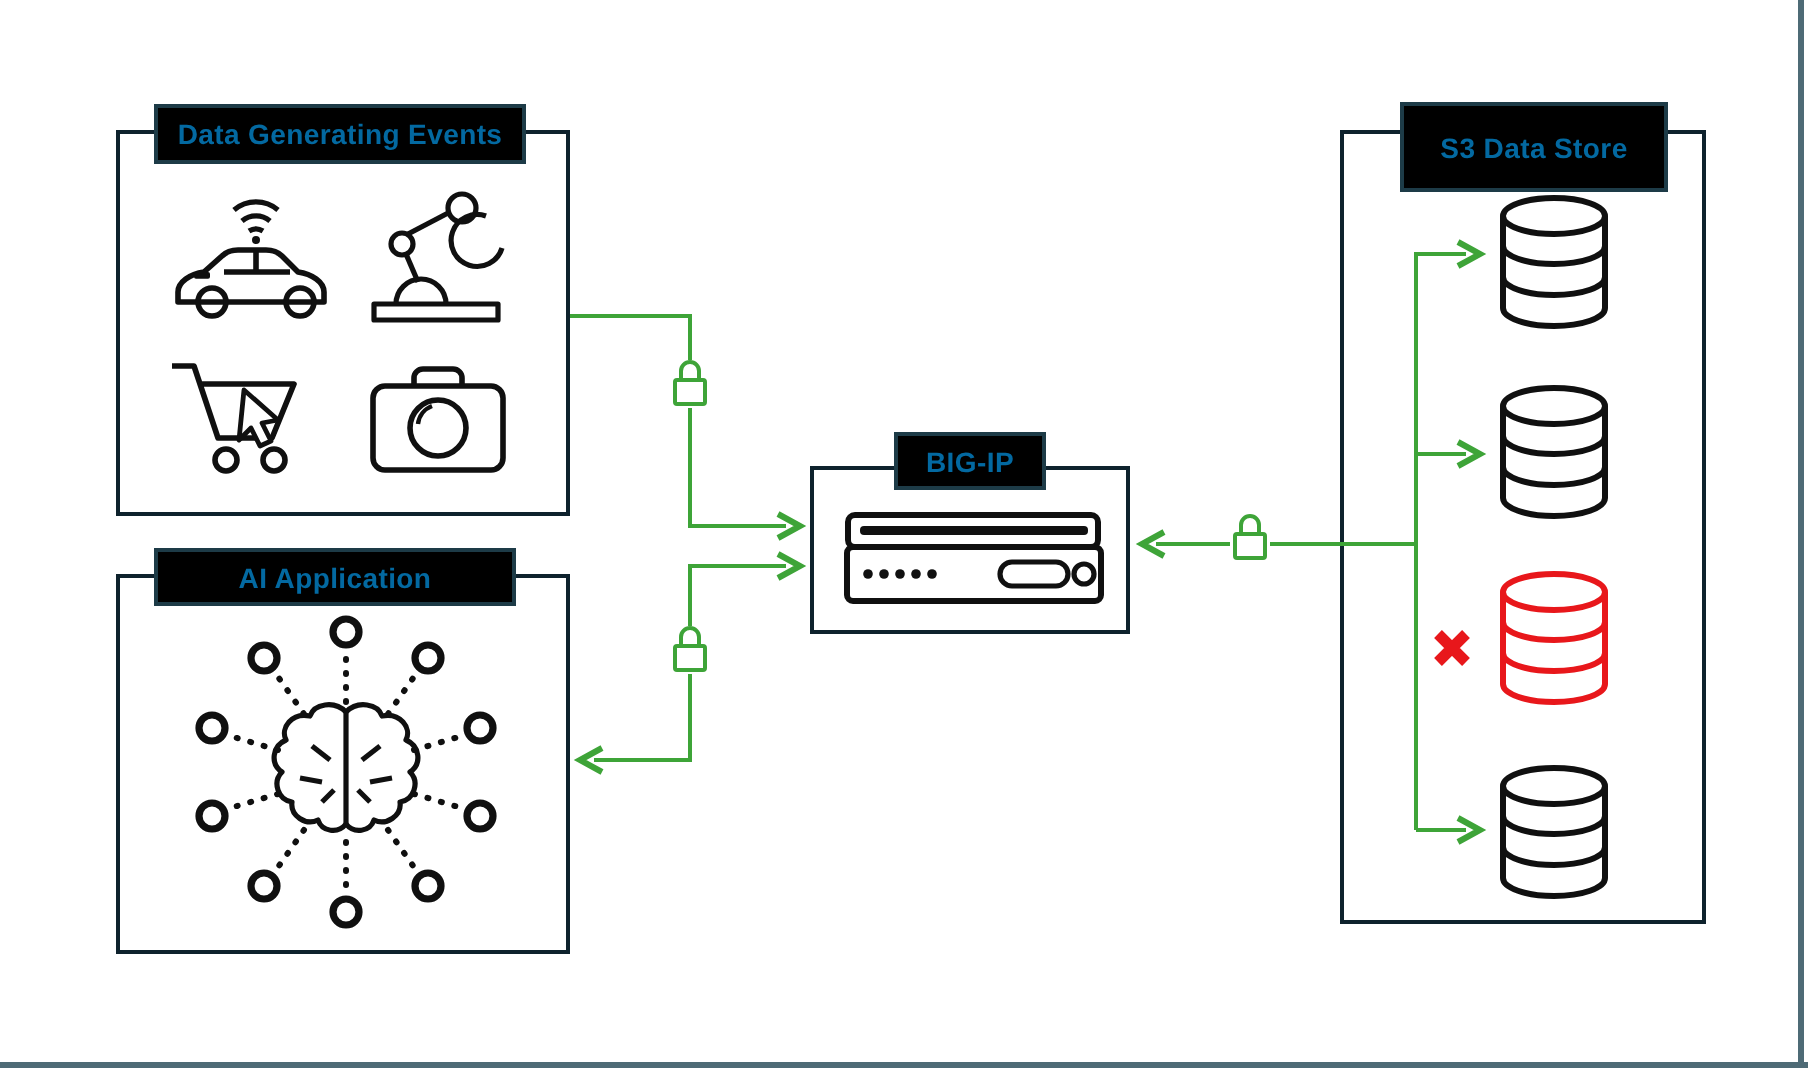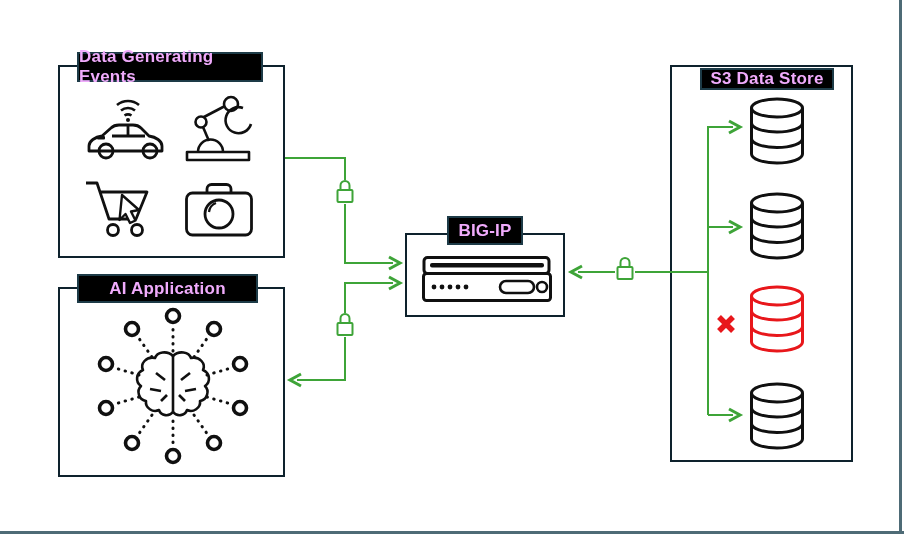--- a/index.html
+++ b/index.html
@@ -6,21 +6,21 @@
   body{
     width:904px;height:538px;position:relative;background:#ffffff;
     font-family:"Liberation Sans", sans-serif;overflow:hidden;
   }
   .frame-line{position:absolute;background:#4e6b76;}
   .node-box{
     position:absolute;background:#ffffff;border:2px solid #0e222d;box-sizing:border-box;
   }
   .node-label{
     position:absolute;background:#000000;border:2px solid #1d3b47;box-sizing:border-box;
-    color:#f0abfc;font-weight:bold;font-size:17px;letter-spacing:.2px;
+    color:#0369a1;font-weight:bold;font-size:14px;letter-spacing:.2px;
     display:flex;align-items:center;justify-content:center;z-index:3;
   }
   .icon-abs{position:absolute;}
   svg{display:block;}
   .ink{stroke:#101010;fill:none;}
   .ink-fill{fill:#101010;stroke:none;}
   .db{stroke:#101010;fill:none;stroke-width:3;}
   .db-red{stroke:#e8171b;}
   #connector-layer{position:absolute;left:0;top:0;z-index:4;pointer-events:none;}
   .green-line{stroke:#3ea438;stroke-width:2;fill:none;}
@@ -199,21 +199,21 @@
     <g class="db">
       <ellipse cx="28" cy="11" rx="25.5" ry="9"></ellipse>
       <path d="M2.5,11 V57"></path>
         <path d="M53.5,11 V57"></path>
       <path d="M2.5,26 a25.5,9 0 0 0 51,0"></path>
       <path d="M2.5,41.5 a25.5,9 0 0 0 51,0"></path>
       <path d="M2.5,57 a25.5,9 0 0 0 51,0"></path>
     </g>
   </svg>
 </div>
-<div class="node-label" style="left:700px;top:51px;width:134px;height:22px;margin-top:17px;">
+<div class="node-label" style="left:700px;top:51px;width:134px;height:45px;">
   <span>S3 Data Store</span>
 </div>
 
 <svg id="connector-layer" width="904" height="538" viewBox="0 0 904 538">
 
   <g>
     <path class="green-line" d="M285,158 L345,158 L345,263 L393,263"></path>
     <path class="green-arrow" d="M389,257 L400,263 L389,269"></path>
   </g>
 

